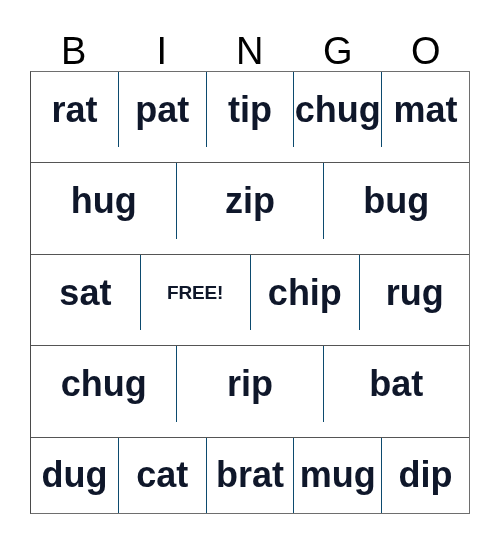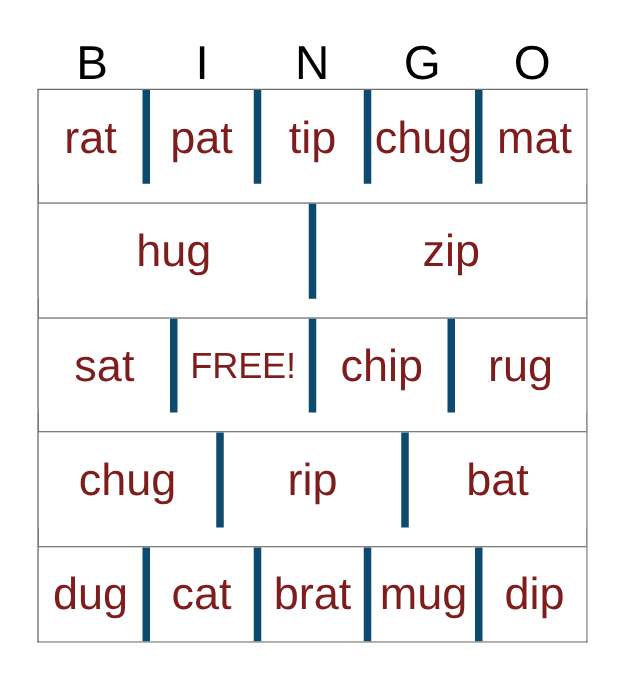--- a/index.html
+++ b/index.html
@@ -73,32 +73,32 @@
     margin-top: 15px;
   }
   .grid-cell {
     flex: 1 1 0;
     min-width: 0;
     display: flex;
     align-items: center;
     justify-content: center;
     font-size: 36px;
     line-height: 38px;
-    font-weight: 400;
-    color: #7f1d1d;
+    font-weight: 700;
+    color: #0f172a;
     background: #ffffff;
     overflow: hidden;
     white-space: nowrap;
     user-select: none;
   }
   .grid-cell + .grid-cell {
-    border-left: 6px solid #0c4a6e;
+    border-left: 1px solid #0c4a6e;
   }
   .grid-cell.free-cell {
-    font-size: 29px;
+    font-size: 19px;
     line-height: 26px;
     letter-spacing: -0.2px;
   }
 </style>
 </head>
 <body>
 
 <div id="bingo-card">
 
   <div id="header-row">
@@ -115,20 +115,21 @@
       <div class="grid-cell">rat</div>
       <div class="grid-cell">pat</div>
       <div class="grid-cell">tip</div>
       <div class="grid-cell">chug</div>
       <div class="grid-cell">mat</div>
     </div>
 
     <div class="grid-row">
       <div class="grid-cell">hug</div>
       <div class="grid-cell">zip</div>
+      <div class="grid-cell">bug</div>
     </div>
 
     <div class="grid-row">
       <div class="grid-cell">sat</div>
       <div class="grid-cell free-cell">FREE!</div>
       <div class="grid-cell">chip</div>
       <div class="grid-cell">rug</div>
     </div>
 
     <div class="grid-row">

